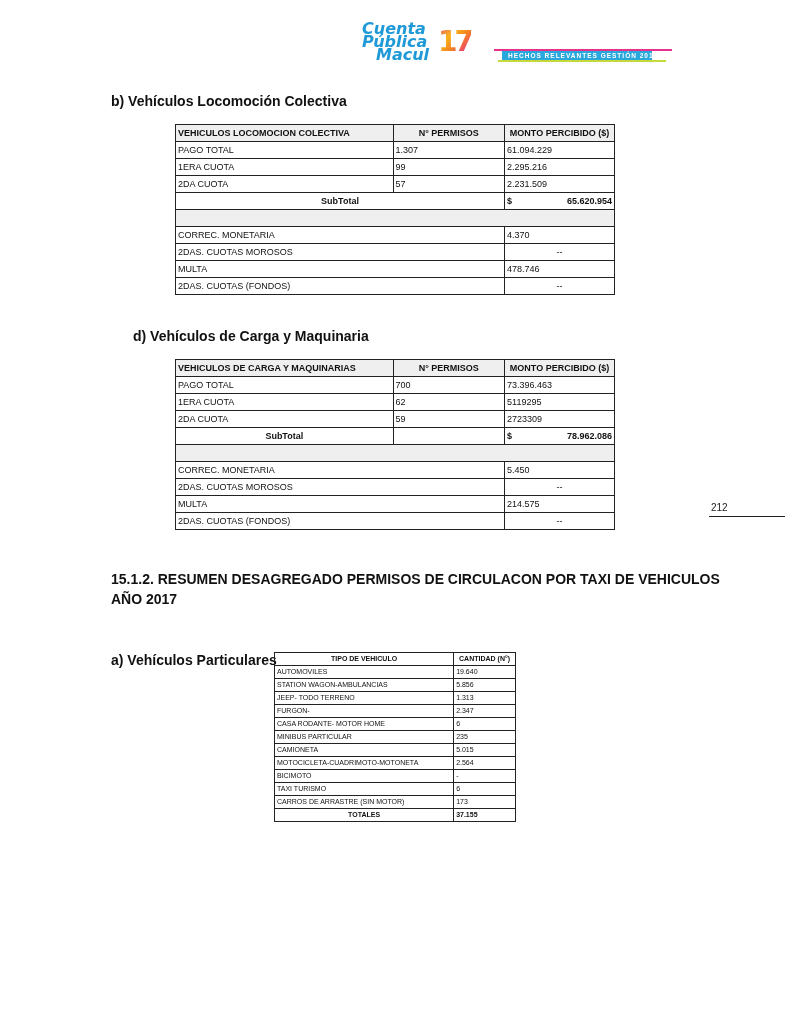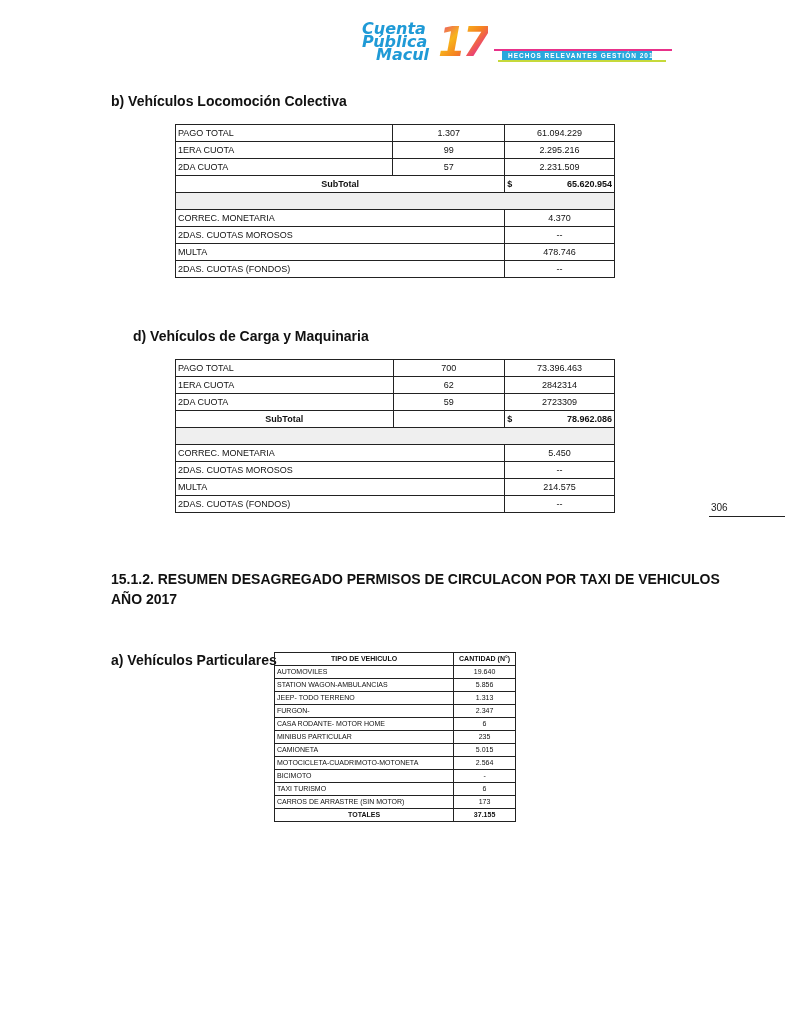--- a/index.html
+++ b/index.html
@@ -7,38 +7,38 @@
          font-family: "Liberation Sans", sans-serif; color: #111; }
 
   
   .logo { position: absolute; left: 362px; top: 22px; width: 125px; height: 46px; }
   .logo-text { position: absolute; left: 0; top: 0; font-family: "DejaVu Sans", sans-serif;
                font-weight: bold; font-style: italic; color: #1f9ad6; font-size: 16px; line-height: 13px; }
   .logo-text span { display: block; }
   .logo-text .l2 { padding-left: 0; }
   .logo-text .l3 { padding-left: 14px; }
   .logo-num { position: absolute; left: 76px; top: -2px; font-family: "DejaVu Sans", sans-serif;
-              font-weight: bold; font-style: italic; font-size: 40px; line-height: 44px;
+              font-weight: bold; font-size: 28px; line-height: 44px;
               background: linear-gradient(135deg, #e8318a 0%, #f7b41b 35%, #f58220 55%, #e8318a 80%, #8b5cc7 100%);
               -webkit-background-clip: text; background-clip: text; color: transparent; letter-spacing: -3px; }
   .banner { position: absolute; left: 494px; top: 48px; width: 180px; height: 14px; }
   .banner-bar { position: absolute; left: 8px; top: 3px; width: 150px; height: 9px; background: #29a8dd; }
   .banner-line1 { position: absolute; left: 0; top: 1px; width: 178px; height: 2px; background: #e8318a; }
   .banner-line2 { position: absolute; left: 4px; top: 12px; width: 168px; height: 2px; background: #c6d93a; }
   .banner-text { position: absolute; left: 14px; top: 3px; font-size: 6.5px; line-height: 9px; color: #fff;
                  font-weight: bold; letter-spacing: 1px; white-space: nowrap; }
 
   .h-section { position: absolute; font-family: "Liberation Sans", sans-serif; font-weight: bold;
                font-size: 14px; color: #111; white-space: nowrap; }
 
   table.t { position: absolute; border-collapse: collapse; font-family: "Liberation Sans", sans-serif; }
   table.t td { border: 1px solid #222; padding: 0 2px; height: 16px; font-size: 9px; line-height: 16px;
                white-space: nowrap; overflow: hidden; }
   table.t.outer { border: 1.5px solid #111; }
-  .r { text-align: center; }
+  .r { text-align: left; }
   .c { text-align: center; }
   .b { font-weight: bold; }
   .gray td, td.gray { background: #efefef; }
   .dollar { display: flex; justify-content: space-between; }
 
   table.small td { height: 12px; line-height: 12px; font-size: 7px; padding: 0 2px; }
 
   .page-num { position: absolute; left: 711px; top: 502px; font-size: 10px; color: #222; }
   .page-line { position: absolute; left: 709px; top: 516px; width: 76px; height: 1px; background: #222; }
 </style>
@@ -62,20 +62,25 @@
 
 <div class="h-section" style="left:111px; top:93px;">b) Vehículos Locomoción Colectiva</div>
 
 <table class="t outer" style="left:175px; top:124px; width:440px;">
   <colgroup>
       <col style="width:218px">
       <col style="width:112px">
       <col style="width:110px">
     </colgroup>
   <tbody>
+  <tr class="gray">
+    <td class="b">VEHICULOS LOCOMOCION COLECTIVA</td>
+    <td class="b c">N° PERMISOS</td>
+    <td class="b c">MONTO PERCIBIDO ($)</td>
+  </tr>
   <tr>
     <td>PAGO TOTAL</td>
     <td class="r">1.307</td>
     <td class="r">61.094.229</td>
   </tr>
   <tr>
     <td>1ERA CUOTA</td>
     <td class="r">99</td>
     <td class="r">2.295.216</td>
   </tr>
@@ -117,29 +122,34 @@
 
 <div class="h-section" style="left:133px; top:328px;text-align:right;">d)   Vehículos de Carga y Maquinaria</div>
 
 <table class="t outer" style="left:175px; top:359px; width:440px;">
   <colgroup>
       <col style="width:218px">
       <col style="width:112px">
       <col style="width:110px">
     </colgroup>
   <tbody>
+      <tr class="gray">
+    <td class="b">VEHICULOS DE CARGA Y MAQUINARIAS</td>
+    <td class="b c">N° PERMISOS</td>
+    <td class="b c">MONTO PERCIBIDO ($)</td>
+  </tr>
   <tr>
     <td>PAGO TOTAL</td>
     <td class="r">700</td>
     <td class="r">73.396.463</td>
   </tr>
   <tr>
     <td>1ERA CUOTA</td>
     <td class="r">62</td>
-    <td class="r">2842314</td>
+    <td class="r">5119295</td>
   </tr>
   <tr>
     <td>2DA CUOTA</td>
     <td class="r">59</td>
     <td class="r">2723309</td>
   </tr>
   <tr>
     <td class="c b">SubTotal</td>
     <td></td>
     <td class="b">
@@ -164,21 +174,21 @@
     <td colspan="2">MULTA</td>
     <td class="r">214.575</td>
   </tr>
   <tr>
     <td colspan="2">2DAS. CUOTAS (FONDOS)</td>
     <td class="c">--</td>
   </tr>
 </tbody>
   </table>
 
-<div class="page-num">306</div>
+<div class="page-num">212</div>
 <div class="page-line"></div>
 
 <div class="h-section" style="left:111px; top:571px;">15.1.2. RESUMEN DESAGREGADO PERMISOS DE CIRCULACON POR TAXI DE VEHICULOS</div>
 <div class="h-section" style="left:111px; top:591px;text-align:right;">AÑO 2017</div>
 <div class="h-section" style="left:111px; top:622px;margin-top:30px;">a) Vehículos Particulares</div>
 
 <table class="t outer small" style="left:274px; top:652px; width:242px;">
   <colgroup>
       <col style="width:180px">
       <col style="width:62px">

